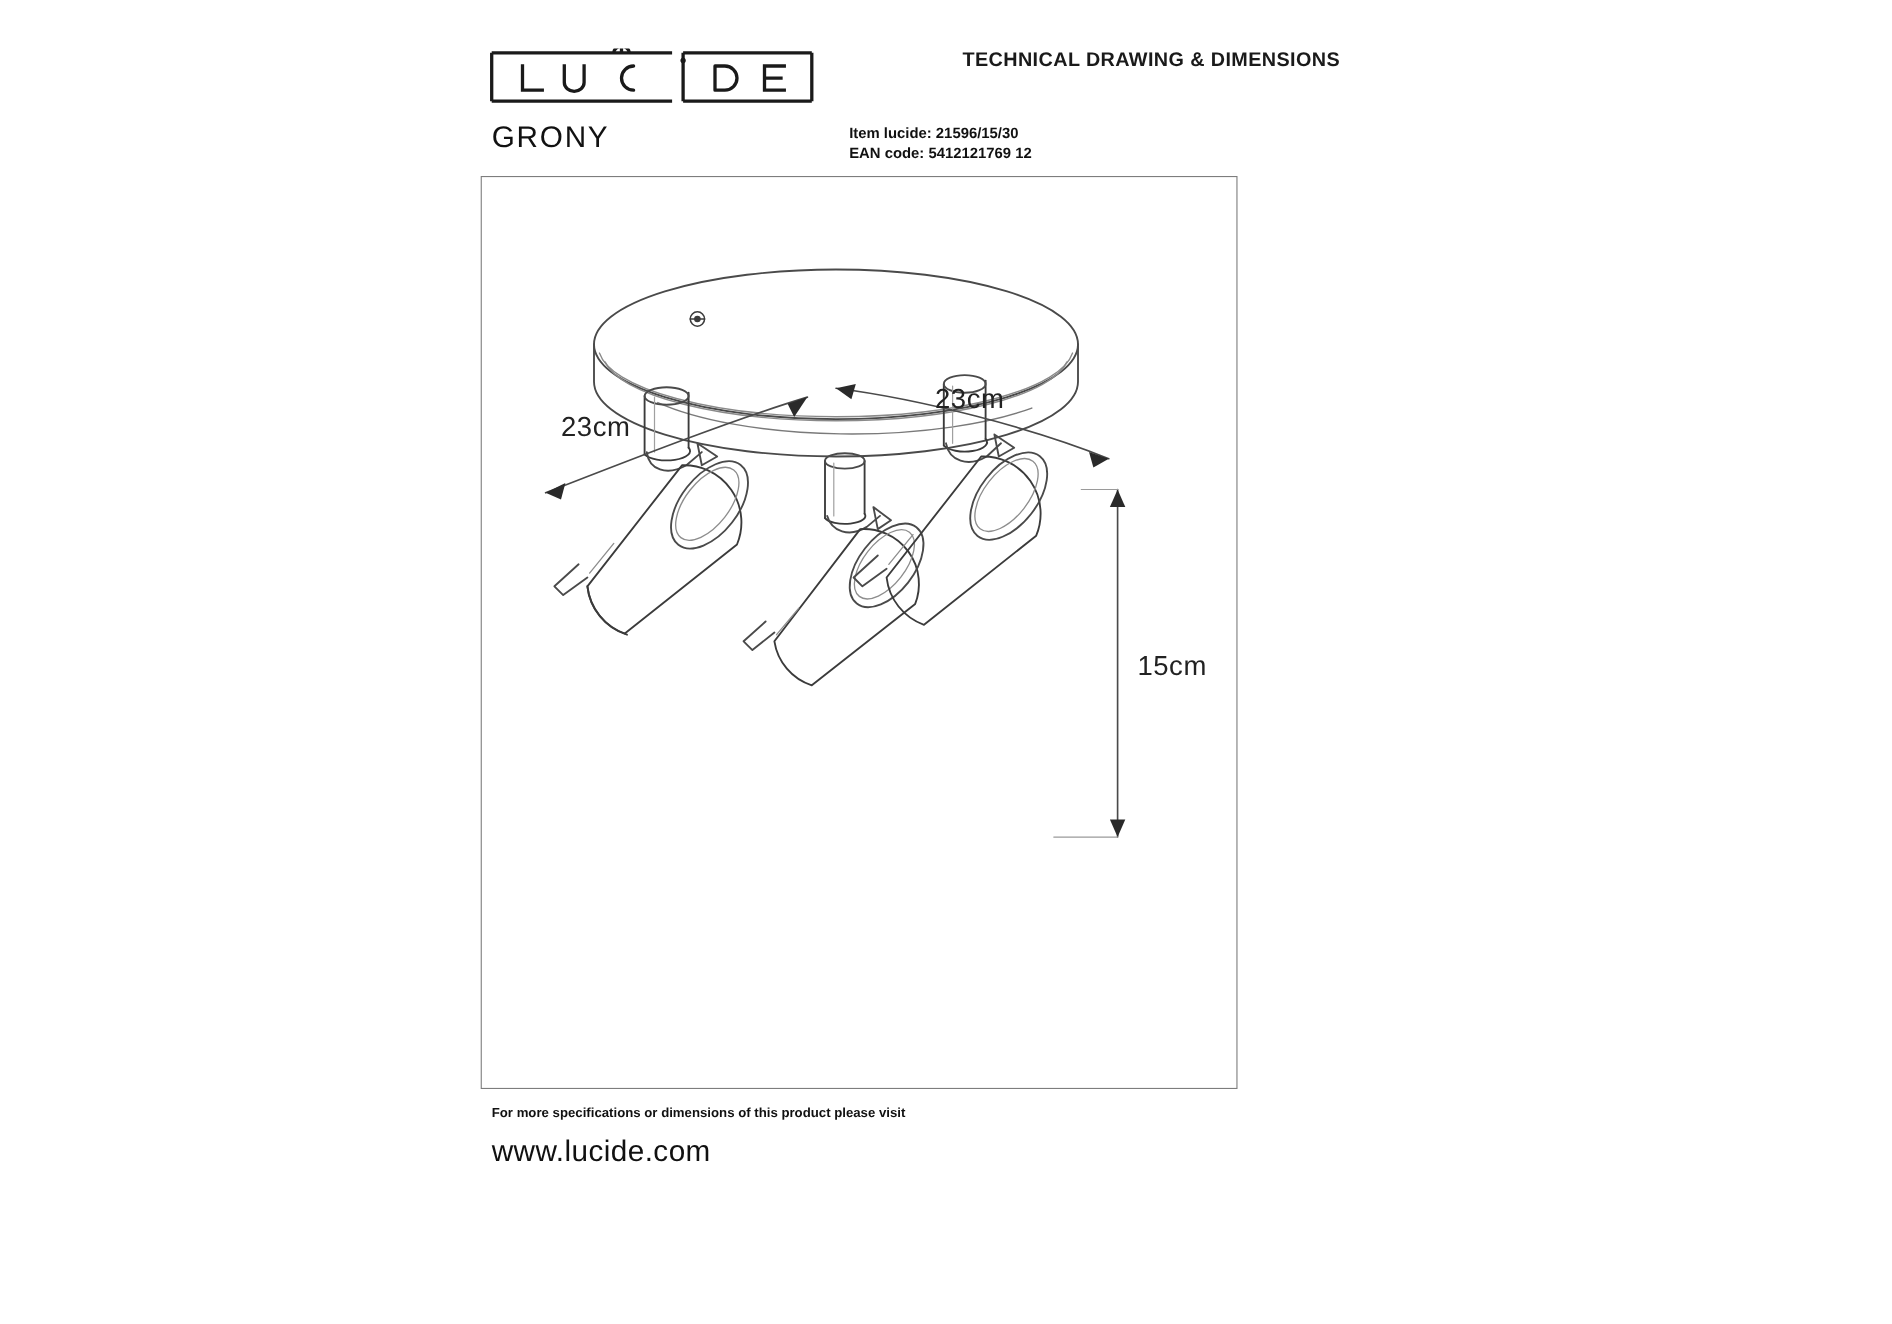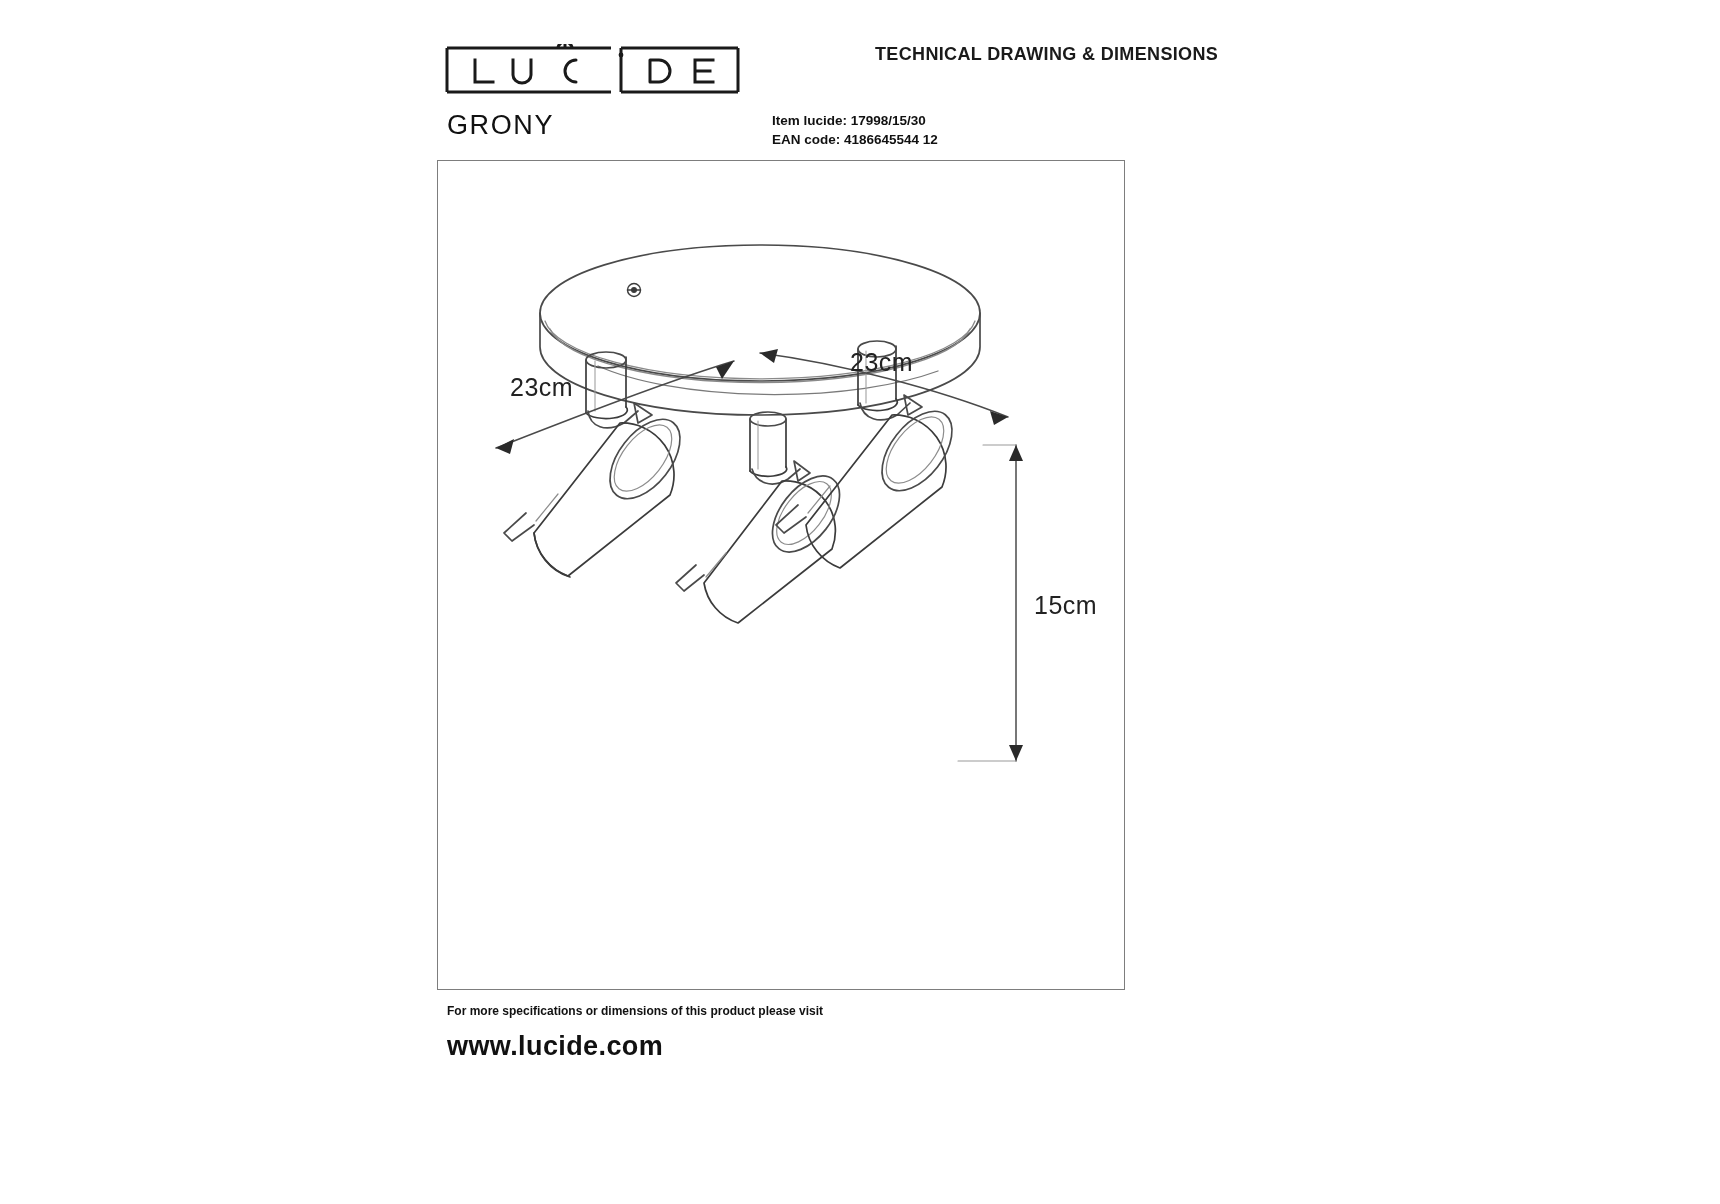--- a/index.html
+++ b/index.html
@@ -96,21 +96,21 @@
     font-size: 12px;
     font-weight: bold;
     color: #111111;
     white-space: nowrap;
   }
   .footer-line2 {
     position: absolute;
     left: 447px;
     top: 1031px;
     font-size: 27px;
-    font-weight: bold;
+    font-weight: normal;
     letter-spacing: 0.4px;
     color: #111111;
     white-space: nowrap;
   }
 
   .dim-text {
     font-family: "Liberation Sans", sans-serif;
     font-size: 25px;
     fill: #222222;
     letter-spacing: 0.5px;
@@ -144,25 +144,25 @@
     </svg>
   </div>
 
   <div class="header-kicker">TECHNICAL DRAWING &amp; DIMENSIONS</div>
 
   <div class="product-title">GRONY</div>
 
   <div class="meta-block">
     <div class="meta-line">
       <span>Item lucide:</span>
-      <span class="meta-value">17998/15/30</span>
+      <span class="meta-value">21596/15/30</span>
     </div>
     <div class="meta-line">
       <span>EAN code:</span>
-      <span class="meta-value">4186645544 12</span>
+      <span class="meta-value">5412121769 12</span>
     </div>
   </div>
 
   <div class="frame">
     <svg class="drawing-svg" viewBox="0 0 688 830">
       <g fill="none" stroke="#3b3b3b" stroke-width="1.7" stroke-linejoin="round" stroke-linecap="round">
 
         <g stroke="#4a4a4a">
           <ellipse cx="322" cy="152" rx="220" ry="68"></ellipse>
         </g>

